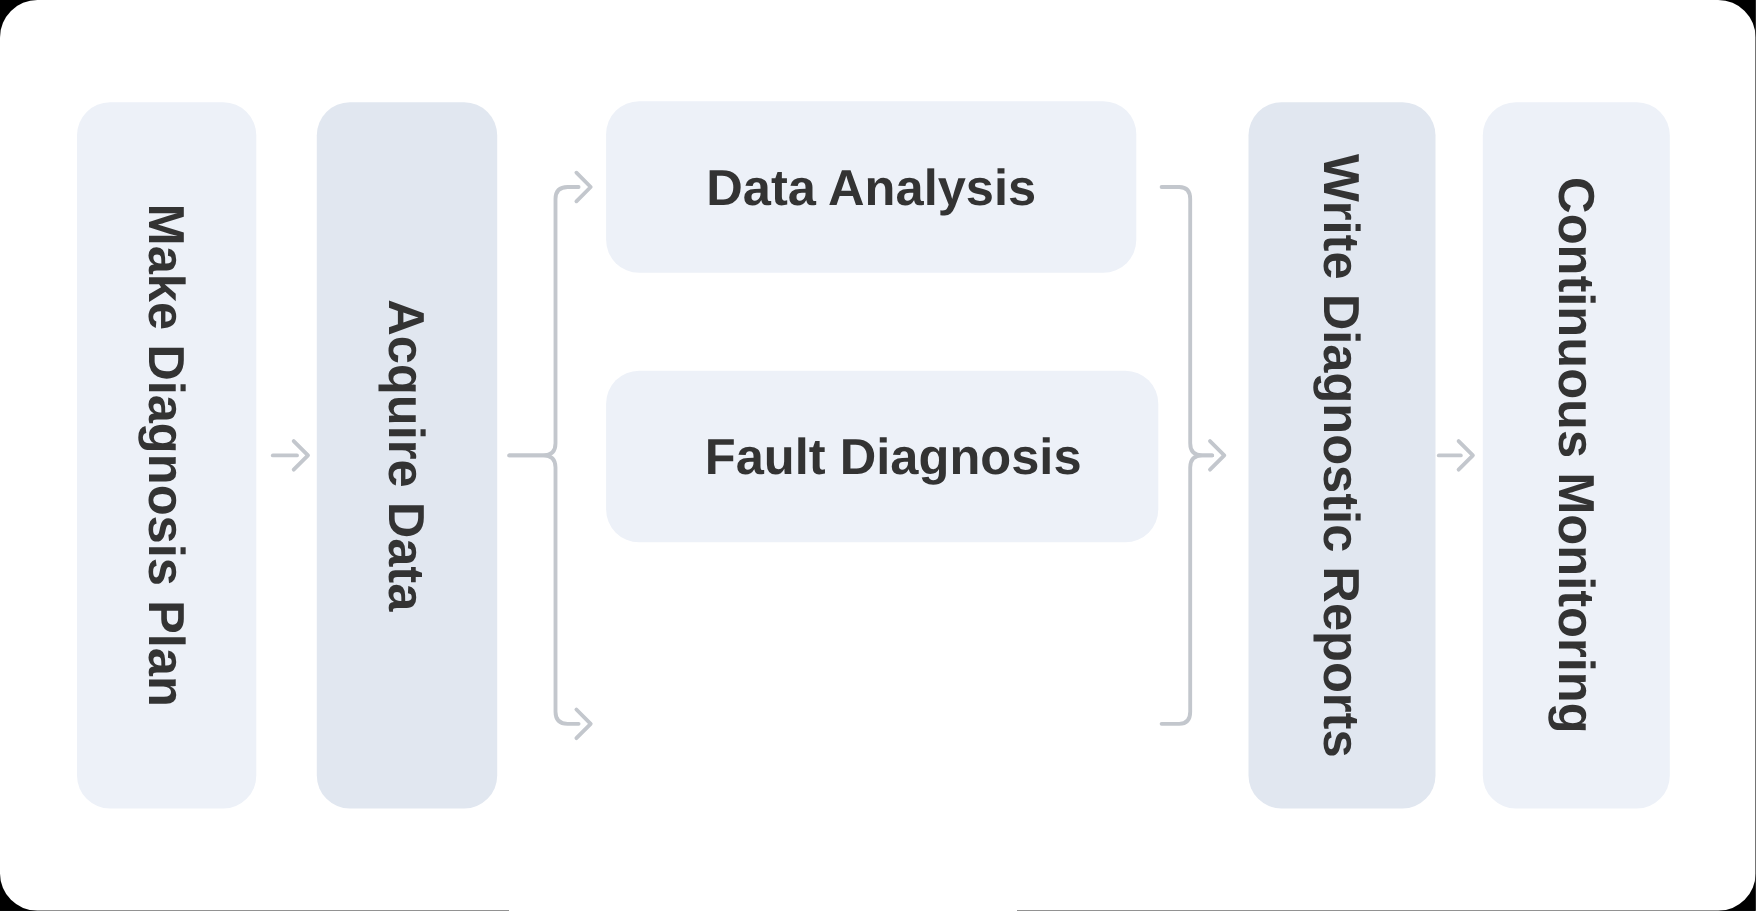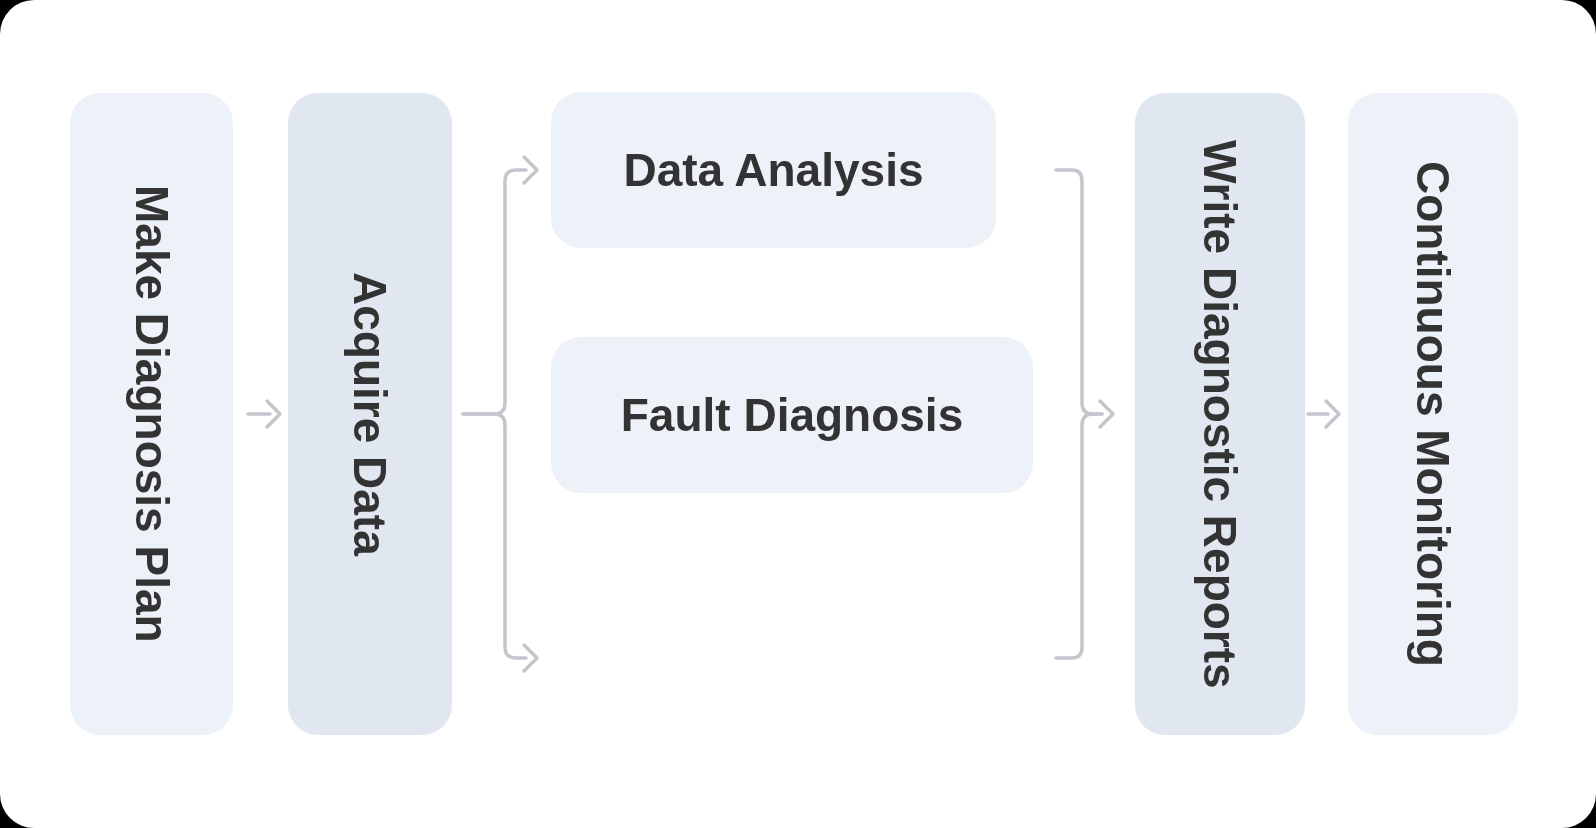--- a/index.html
+++ b/index.html
@@ -79,25 +79,25 @@
   </svg>
 
   <div class="node vertical light" style="left:70px; top:93px; width:163px; height:642px;">
     <span class="label">Make Diagnosis Plan</span>
   </div>
 
   <div class="node vertical dark" style="left:288px; top:93px; width:164px; height:642px;">
     <span class="label">Acquire Data</span>
   </div>
 
-  <div class="node light" style="left:551px; top:92px; width:445px; height:156px;">
+  <div class="node light" style="left:551px; top:92px; width:482px; height:156px;">
     <span class="label">Data Analysis</span>
   </div>
 
-  <div class="node light" style="left:551px; top:337px; width:482px; height:156px;">
+  <div class="node light" style="left:551px; top:337px; width:482px; height:156px;padding-left:20px;">
     <span class="label">Fault Diagnosis</span>
   </div>
 
 
   <div class="node vertical dark" style="left:1135px; top:93px; width:170px; height:642px;">
     <span class="label">Write Diagnostic Reports</span>
   </div>
 
   <div class="node vertical light" style="left:1348px; top:93px; width:170px; height:642px;">
     <span class="label">Continuous Monitoring</span>

